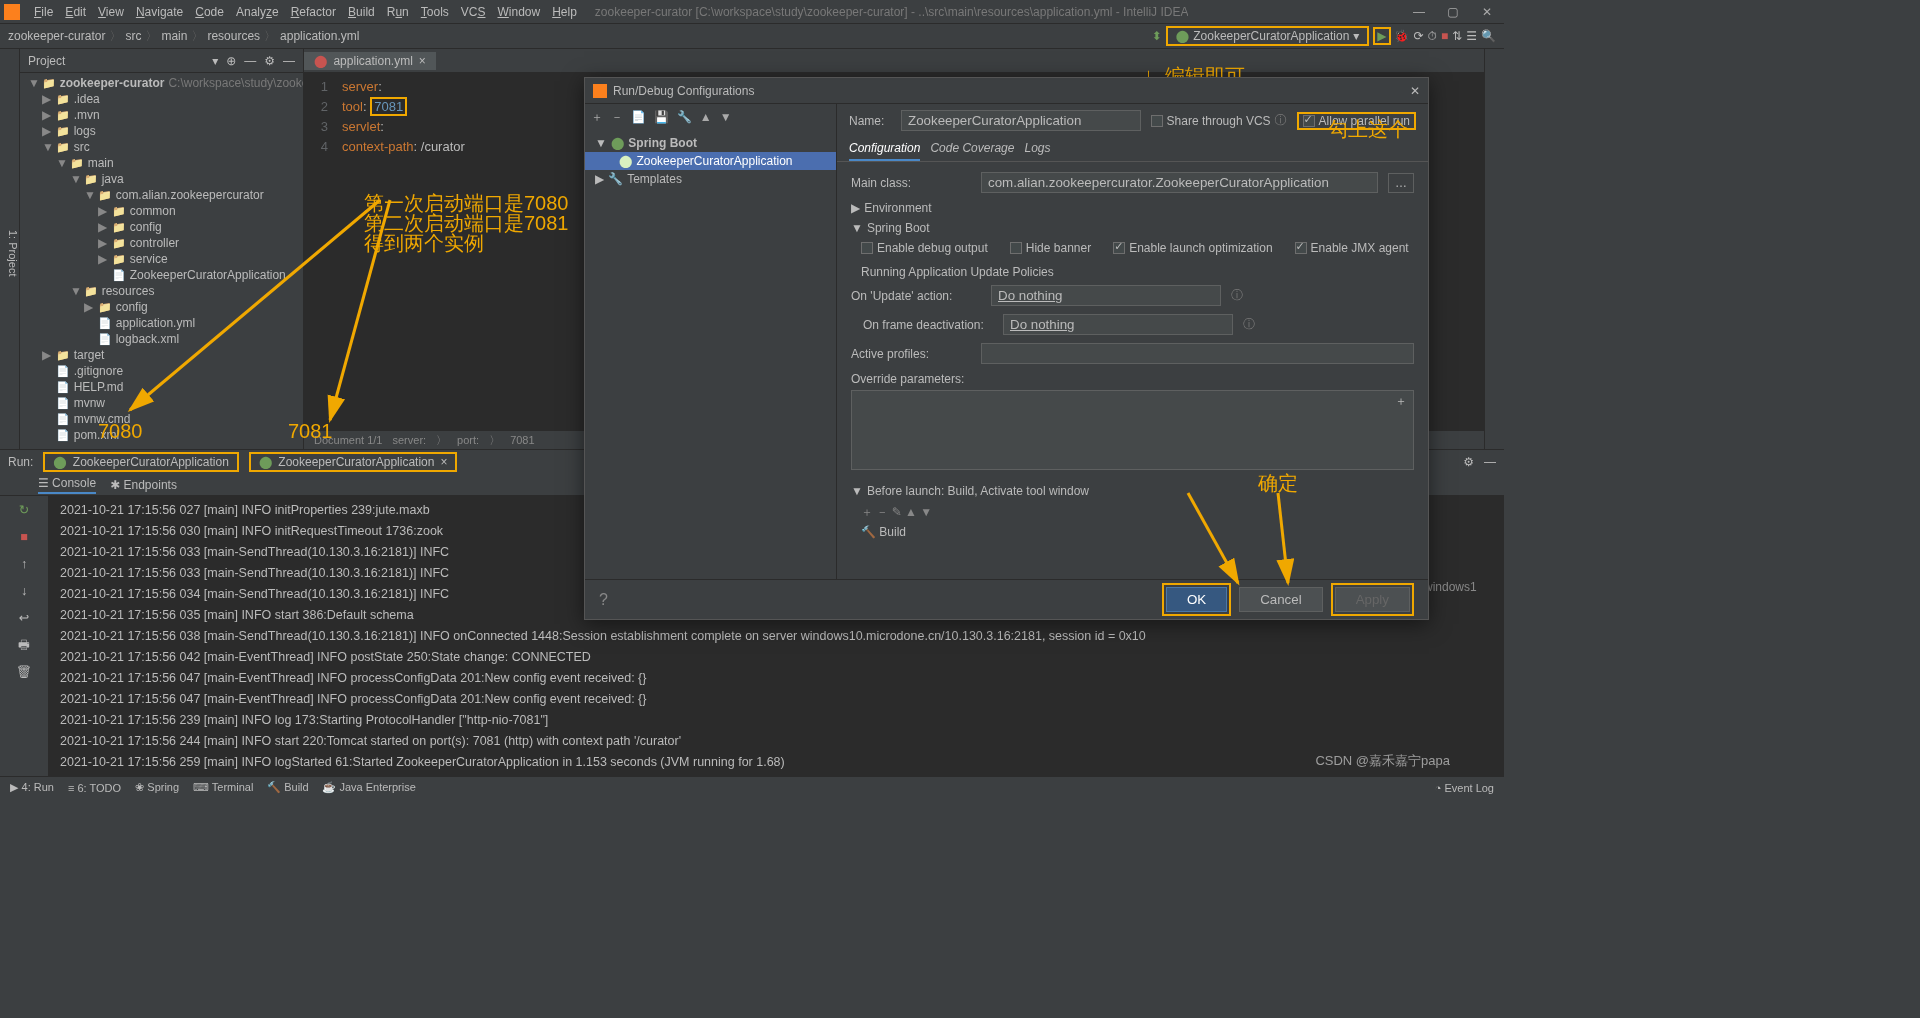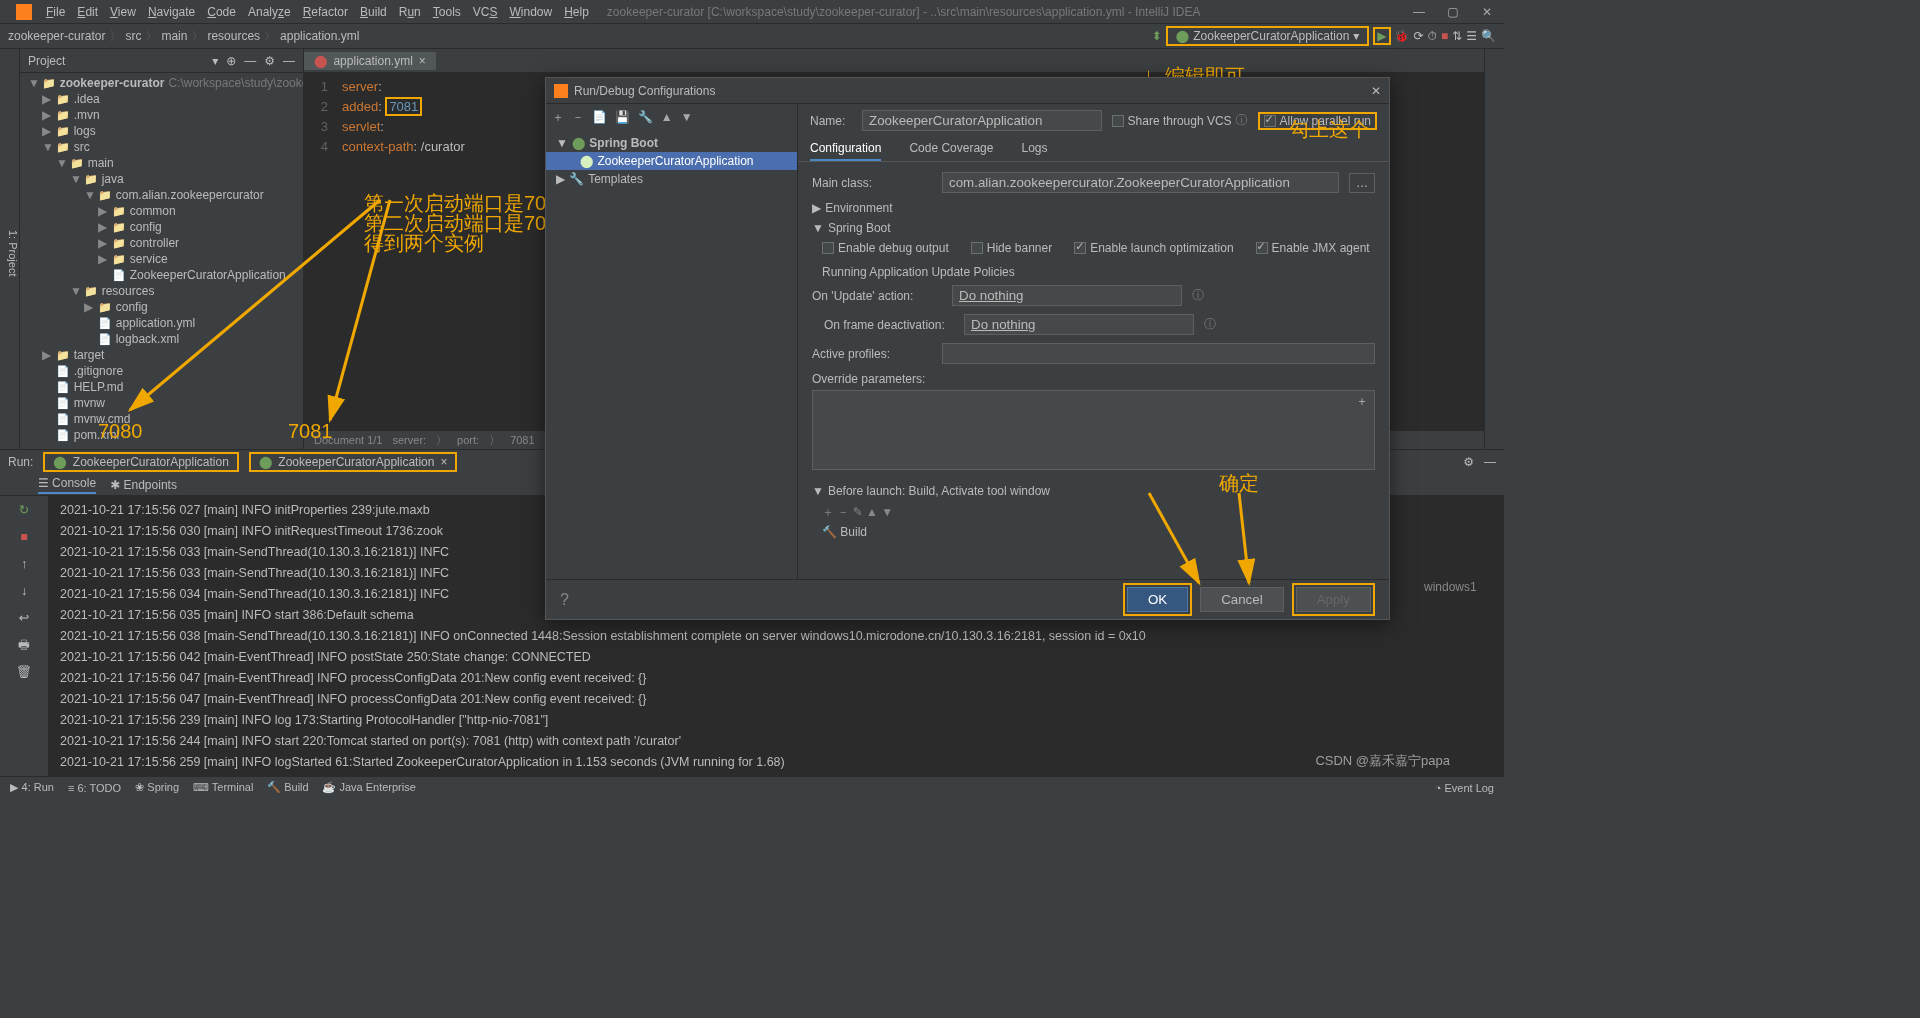--- a/index.html
+++ b/index.html
@@ -1,17 +1,17 @@
 <!DOCTYPE html>
 <html><head>
 <meta charset="utf-8">
 <style>
 * { margin: 0; padding: 0; box-sizing: border-box; font-family: "Segoe UI", Arial, sans-serif; }
 body { background: #3c3f41; color: #bbbbbb; font-size: 12px; overflow: hidden; width: 1504px; height: 798px; position: relative; }
-.menubar { height: 24px; background: #3c3f41; display: flex; align-items: center; padding: 0 16px; border-bottom: 1px solid #2b2b2b; }
+.menubar { height: 24px; background: #3c3f41; display: flex; align-items: center; padding: 0 4px; border-bottom: 1px solid #2b2b2b; }
 .menubar .logo { width: 16px; height: 16px; background: #fc801d; margin-right: 8px; }
 .menubar .mi { padding: 0 6px; cursor: pointer; }
 .menubar .mi u { text-decoration: underline; }
 .menubar .title { margin-left: 12px; color: #787878; white-space: nowrap; overflow: hidden; }
 .win-controls { position: absolute; right: 0; top: 0; display: flex; }
 .win-controls span { width: 34px; height: 24px; text-align: center; line-height: 24px; color: #aaa; }
 .breadcrumb { height: 25px; background: #3c3f41; display: flex; align-items: center; padding: 0 8px; border-bottom: 1px solid #2b2b2b; justify-content: space-between; }
 .bc-left { display: flex; align-items: center; gap: 4px; }
 .bc-item { color: #bbb; }
 .bc-sep { color: #666; }
@@ -34,34 +34,34 @@
 .code .kw { color: #cc7832; }
 .code .val { color: #6897bb; }
 .port-hl { border: 2px solid #f0a800; padding: 0 2px; }
 .annotation { position: absolute; color: #f0a800; font-size: 20px; font-family: SimSun, sans-serif; pointer-events: none; }
 .run-panel { border-top: 1px solid #2b2b2b; display: flex; flex-direction: column; }
 .run-header { height: 24px; display: flex; align-items: center; padding: 0 8px; gap: 10px; background: #3c3f41; }
 .run-tab { border: 2px solid #f0a800; padding: 1px 8px; display: flex; align-items: center; gap: 6px; }
 .run-subheader { height: 22px; display: flex; align-items: center; padding-left: 38px; gap: 14px; background: #3c3f41; border-bottom: 1px solid #2b2b2b; }
 .console { flex: 1; background: #2b2b2b; font-family: Consolas, monospace; font-size: 12.5px; line-height: 21px; color: #bbb; padding: 4px 0 4px 60px; position: relative; white-space: nowrap; overflow: hidden; }
 .console-toolbar { position: absolute; left: 0; top: 0; width: 48px; height: 100%; background: #3c3f41; display: flex; flex-direction: column; align-items: center; padding-top: 4px; gap: 6px; }
-.dialog { position: absolute; left: 545px; top: 77px; width: 845px; height: 543px; background: #3c3f41; border: 1px solid #555; box-shadow: 0 4px 20px rgba(0,0,0,.5); display: flex; flex-direction: column; z-index: 100; }
+.dialog { position: absolute; left: 584px; top: 77px; width: 845px; height: 543px; background: #3c3f41; border: 1px solid #555; box-shadow: 0 4px 20px rgba(0,0,0,.5); display: flex; flex-direction: column; z-index: 100; }
 .dlg-title { height: 26px; background: #3c3f41; display: flex; align-items: center; padding: 0 8px; border-bottom: 1px solid #2b2b2b; color: #bbb; }
 .dlg-title .close { margin-left: auto; }
 .dlg-body { flex: 1; display: flex; }
 .dlg-left { width: 252px; border-right: 1px solid #2b2b2b; display: flex; flex-direction: column; }
 .dlg-toolbar { height: 26px; display: flex; align-items: center; padding: 0 6px; gap: 8px; color: #aaa; }
 .dlg-tree { flex: 1; padding: 4px 0; }
 .dlg-tree-item { padding: 2px 10px; display: flex; align-items: center; gap: 4px; }
 .dlg-tree-item.selected { background: #4b6eaf; color: #fff; }
 .dlg-right { flex: 1; display: flex; flex-direction: column; padding: 0; }
 .dlg-row { display: flex; align-items: center; padding: 6px 12px; gap: 10px; }
 .dlg-input { flex: 1; background: #45494a; border: 1px solid #5e6060; padding: 2px 6px; color: #bbb; }
 .dlg-check { display: flex; align-items: center; gap: 4px; }
-.dlg-tabs { display: flex; border-bottom: 1px solid #555; padding: 0 12px; gap: 28px; }
+.dlg-tabs { display: flex; border-bottom: 1px solid #555; padding: 0 12px; gap: 10px; font-style: italic; }
 .dlg-tab { padding: 4px 0; }
 .dlg-tab.active { border-bottom: 2px solid #4a88c7; color: #fff; }
 .dlg-form { padding: 10px 14px; flex: 1; overflow: auto; font-size: 12px; }
 .dlg-form-row { display: flex; align-items: center; margin-bottom: 8px; gap: 10px; }
 .dlg-label { width: 120px; }
 .dlg-section-hdr { color: #bbb; display: flex; align-items: center; gap: 4px; margin-bottom: 6px; }
 .dlg-table { background: #45494a; border: 1px solid #5e6060; height: 80px; position: relative; }
 .dlg-table-hdr { display: flex; background: #3c3f41; border-bottom: 1px solid #555; }
 .dlg-table-hdr span { flex: 1; padding: 3px 8px; border-right: 1px solid #555; }
 .dlg-table-body { text-align: center; padding: 10px; color: #777; }
@@ -280,21 +280,21 @@
     </div>
     <div class="editor-content">
       <div class="gutter-nums">
           <div>1</div>
           <div>2</div>
           <div>3</div>
           <div>4</div>
         </div>
       <div class="code">
         <div><span class="kw">server</span><span>:</span></div>
-        <div><span>  </span><span class="kw">added</span><span>: </span><span class="val port-hl">7081</span></div>
+        <div><span>  </span><span class="kw">tool</span><span>: </span><span class="val port-hl">7081</span></div>
         <div><span>  </span><span class="kw">servlet</span><span>:</span></div>
         <div><span>    </span><span class="kw">context-path</span><span>: /curator</span></div>
       </div>
       <div class="annotation" style="left:60px;top:120px;line-height:20px;white-space:pre">第一次启动端口是7080
 第二次启动端口是7081
 得到两个实例</div>
     </div>
     <div style="height:18px;background:#3c3f41;display:flex;align-items:center;padding:0 10px;gap:10px;color:#888;font-size:11px">
       <span>Document 1/1</span>
       <span>server:</span>

